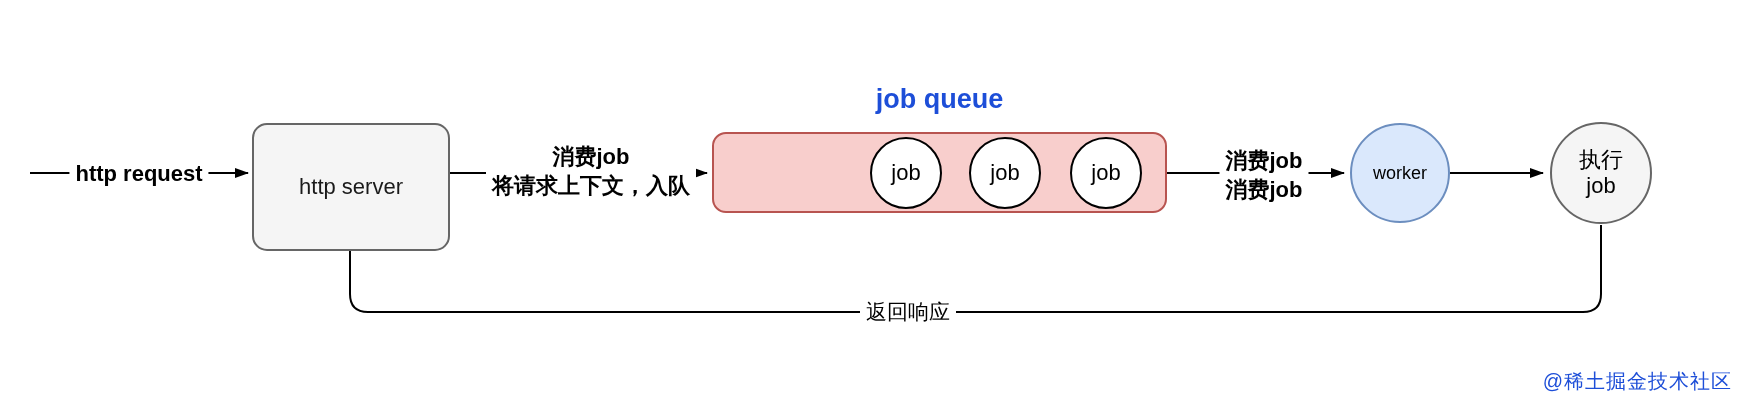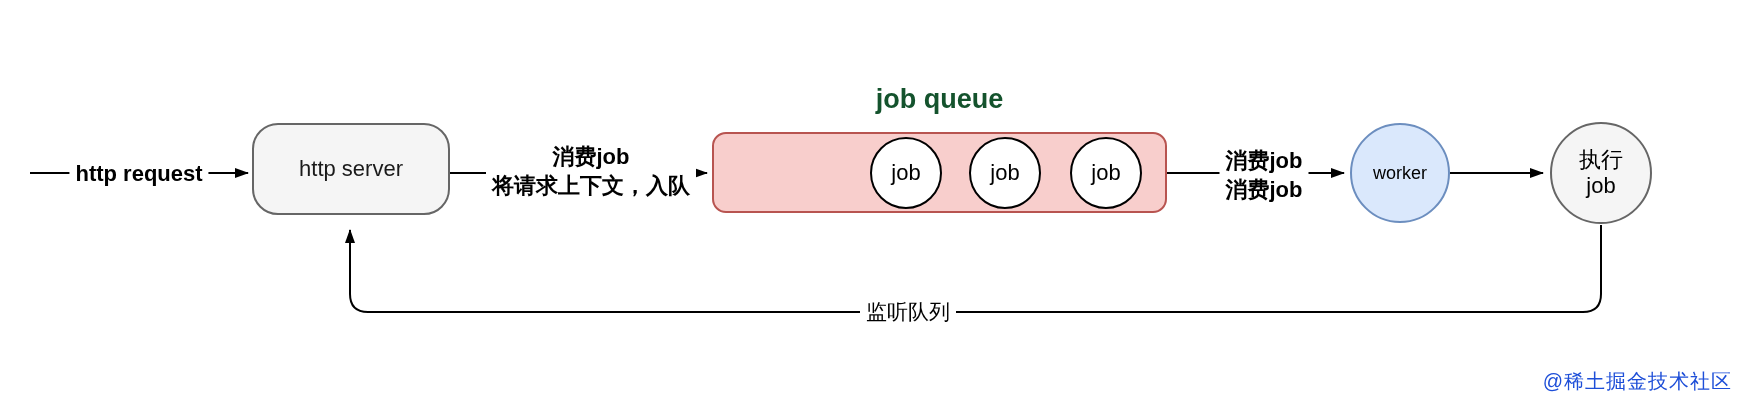--- a/index.html
+++ b/index.html
@@ -34,21 +34,21 @@
     background:#dae8fc;border:2px solid #6c8ebf;
     width:100px;height:100px;font-size:18px;
   }
   .exec-circle{
     background:#f5f5f5;border:2px solid #666666;
     width:102px;height:102px;font-size:22px;
     flex-direction:column;line-height:26px;
   }
   .queue-title{
     position:absolute;left:712px;top:84px;width:455px;
-    text-align:center;font-size:27px;font-weight:bold;color:#14532d;
+    text-align:center;font-size:27px;font-weight:bold;color:#1d4ed8;
   }
   .edge-label{
     position:absolute;
     transform:translate(-50%,-50%);
     background:#ffffff;
     padding:0 6px;
     text-align:center;
     white-space:nowrap;
     font-size:22px;
   }
@@ -70,21 +70,21 @@
         <path d="M0,0 L14,5 L0,10 Z" fill="#000000"></path>
       </marker>
     </defs>
     <path d="M30 173 H248" stroke="#000" stroke-width="2" fill="none" marker-end="url(#arrow)"></path>
     <path d="M450 173 H707" stroke="#000" stroke-width="2" fill="none" marker-end="url(#arrow)"></path>
     <path d="M1167 173 H1344" stroke="#000" stroke-width="2" fill="none" marker-end="url(#arrow)"></path>
     <path d="M1450 173 H1543" stroke="#000" stroke-width="2" fill="none" marker-end="url(#arrow)"></path>
     <path d="M1601 225 V294 Q1601 312 1583 312 H368 Q350 312 350 294 V230" stroke="#000" stroke-width="2" fill="none" marker-end="url(#arrow)"></path>
   </svg>
 
-  <div class="node rect-node" style="left:252px;top:123px;width:198px;height:92px;border-radius:26px;">
+  <div class="node rect-node" style="left:252px;top:123px;width:198px;height:128px;">
     <span>http server</span>
   </div>
 
   <div class="queue-title">job queue</div>
 
   <div class="node queue-node" style="left:712px;top:132px;width:455px;height:81px;"></div>
 
   <div class="node circle-node job-circle" style="left:870px;top:137px;">
     <span>job</span>
   </div>
@@ -109,17 +109,17 @@
   <div class="edge-label bold" style="left:591px;top:171px;">
     <div>消费job</div>
     <div>将请求上下文，入队</div>
   </div>
 
   <div class="edge-label bold" style="left:1264px;top:175px;">
     <div>消费job</div>
     <div>消费job</div>
   </div>
 
-  <div class="edge-label plain" style="left:908px;top:312px;">监听队列</div>
+  <div class="edge-label plain" style="left:908px;top:312px;">返回响应</div>
 
   <div class="watermark">@稀土掘金技术社区</div>
 
 </div>
 
 </body></html>

